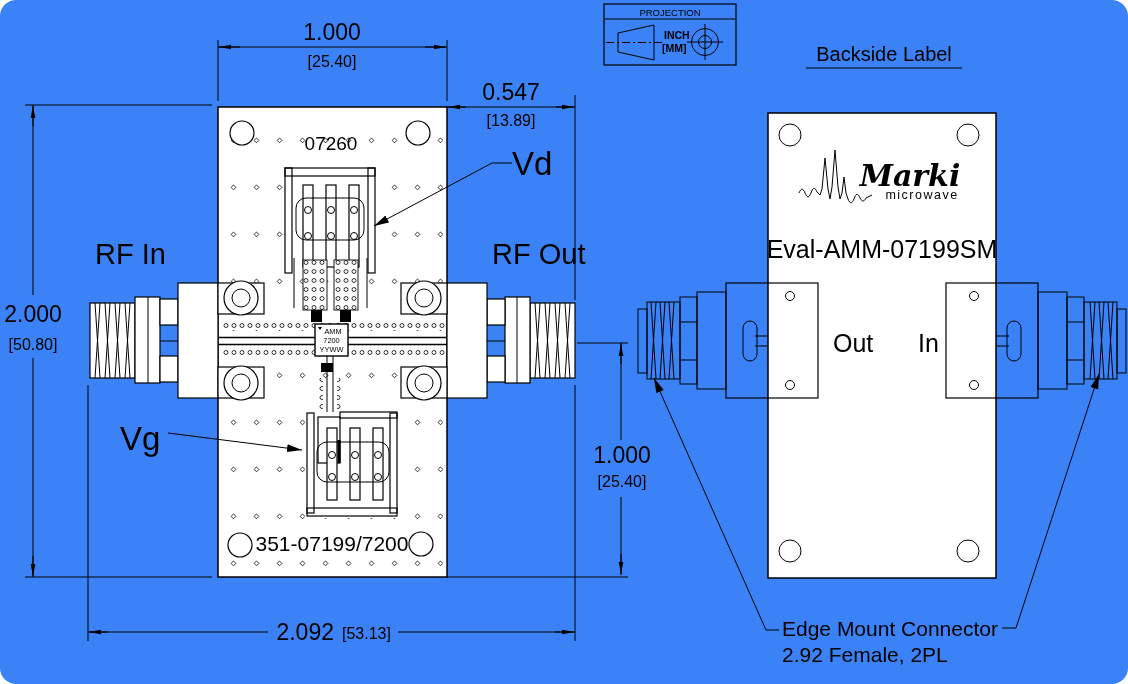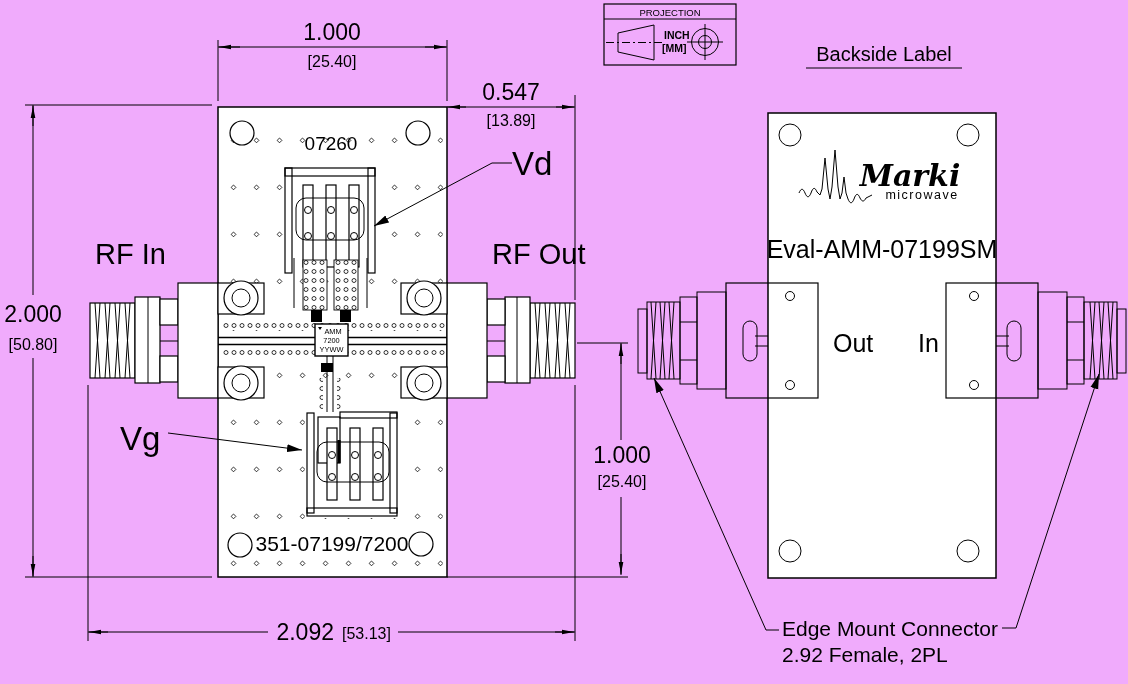--- a/index.html
+++ b/index.html
@@ -1,16 +1,16 @@
 <!DOCTYPE html>
 <html><head>
 <meta charset="utf-8">
 <style>
   html,body{margin:0;padding:0;background:#ffffff;}
-  .canvas{width:1128px;height:684px;position:relative;background:#f0abfc;overflow:hidden;}
+  .canvas{width:1128px;height:684px;position:relative;background:#3b82f6;overflow:hidden;border-radius:16px;}
   svg{display:block;}
   svg text{fill:#000;font-family:"Liberation Sans",sans-serif;}
   .ln{stroke:#000;fill:none;stroke-width:1.2;}
   .lnthin{stroke:#000;fill:none;stroke-width:1;}
   .lnthick{stroke:#000;fill:none;stroke-width:1.6;}
   .wht{fill:#fff;stroke:#000;stroke-width:1.2;}
   .blk{fill:#000;stroke:none;}
   .dimtxt{font-size:23px;}
   .dimmm{font-size:16px;}
   .biglbl{font-size:29px;}

